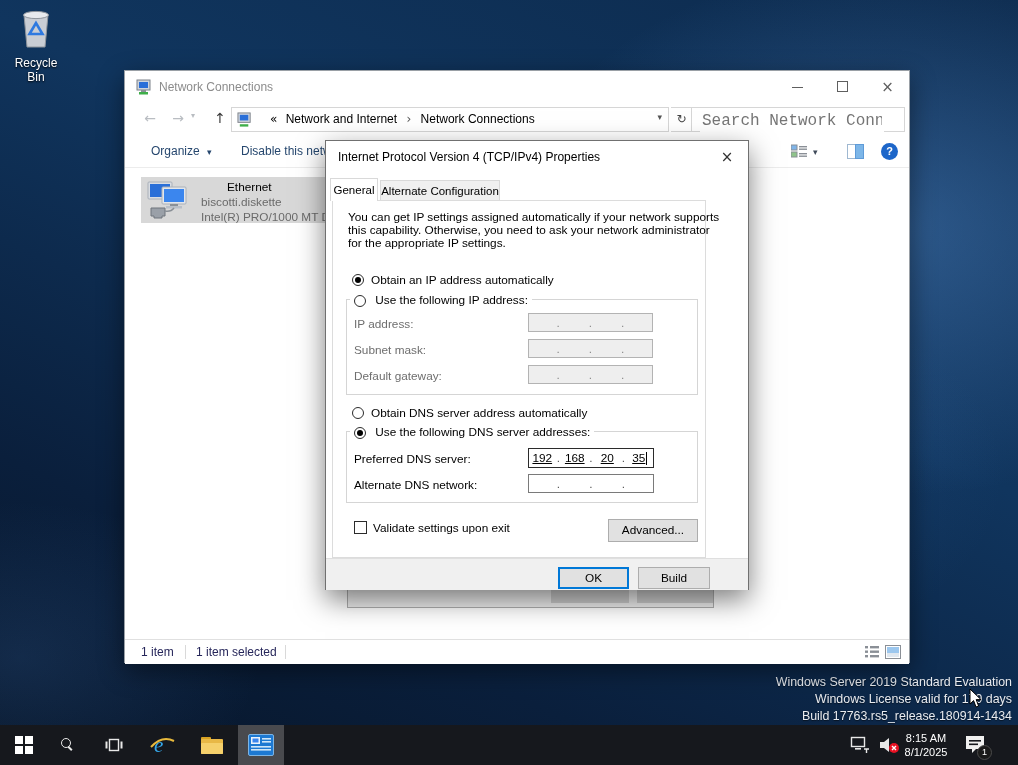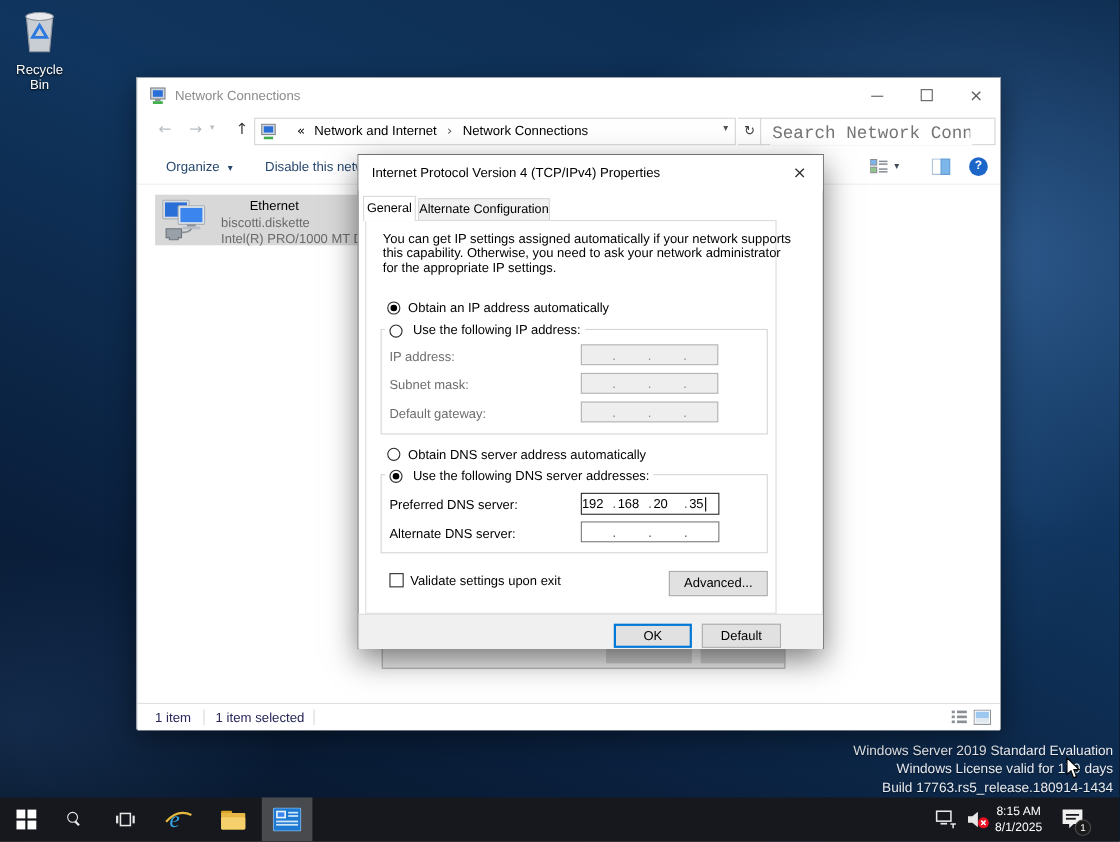--- a/index.html
+++ b/index.html
@@ -26,21 +26,21 @@
   .tab{box-sizing:border-box;font-size:11.5px;text-align:center;}
   .gb{border:1px solid #d5d5d5;box-sizing:border-box;}
   .radio{width:12px;height:12px;border:1px solid #2b2b2b;border-radius:50%;background:#fff;box-sizing:border-box;}
   .radio.sel::after{content:"";display:block;width:6px;height:6px;border-radius:50%;background:#000;margin:2px;}
   .rlabel{font-size:11.8px;line-height:13px;color:#000;}
   .flabel{font-size:11.8px;color:#6e6e6e;}
   .ipbox{display:flex;align-items:center;box-sizing:border-box;background:#fff;}
   .ipbox.dis{background:#eeeeee;border:1px solid #b3b3b3;}
   .ipbox.en{border:1px solid #7a7a7a;}
   .ipbox.focus{border:1px solid #2b2b2b;}
-  .oct{flex:1;font-size:11.8px;color:#000;}
+  .oct{flex:1;text-align:center;font-size:11.8px;color:#000;text-decoration:underline;}
   .sep{width:6px;text-align:center;color:#555;font-size:11.8px;}
   .ipbox.dis .sep{color:#8a8a8a;}
   .caret{display:inline-block;width:1px;height:13px;background:#000;vertical-align:middle;margin-left:1px;}
   .btn{box-sizing:border-box;background:#e1e1e1;border:1px solid #adadad;font-size:11.8px;
        text-align:center;color:#000;}
   .btn.default{border:2px solid #0078d7;}
   
   #taskbar{left:0;top:725px;width:1018px;height:40px;background:#16181d;z-index:5;}
   .tb-ico{width:44px;height:40px;display:flex;align-items:center;justify-content:center;}
   
@@ -263,21 +263,21 @@
     <div class="abs rlabel" style="left:28px;top:312px;">Preferred DNS server:</div>
     <div class="abs ipbox focus" style="left:202px;top:307px;width:126px;height:20px;">
       <span class="oct">192</span>
         <span class="sep">.</span>
       <span class="oct">168</span>
         <span class="sep">.</span>
       <span class="oct">20</span>
         <span class="sep">.</span>
       <span class="oct"><span>35</span><span class="caret"></span></span>
     </div>
-    <div class="abs rlabel" style="left:28px;top:338px;">Alternate DNS server:</div>
+    <div class="abs rlabel" style="left:28px;top:338px;">Alternate DNS network:</div>
     <div class="abs ipbox en" style="left:202px;top:333px;width:126px;height:19px;">
       <span class="oct"></span>
         <span class="sep">.</span>
       <span class="oct"></span>
         <span class="sep">.</span>
       <span class="oct"></span>
         <span class="sep">.</span>
       <span class="oct"></span>
     </div>
 
@@ -285,21 +285,21 @@
     <div class="abs rlabel" style="left:47px;top:381px;">Validate settings upon exit</div>
     <div class="abs btn" style="left:282px;top:378px;width:90px;height:23px;line-height:21px;">
       <span>Advanced...</span>
     </div>
 
     <div class="abs" style="left:0;top:417px;width:100%;height:32px;background:#f0f0f0;border-top:1px solid #dfdfdf;box-sizing:border-box;">
       <div class="abs btn default" style="left:232px;top:8px;width:71px;height:22px;line-height:18px;">
         <span>OK</span>
       </div>
       <div class="abs btn" style="left:312px;top:8px;width:72px;height:22px;line-height:20px;">
-        <span>Default</span>
+        <span>Build</span>
       </div>
     </div>
   </div>
 
   <div class="abs" style="right:6px;top:674px;text-align:right;color:#e8ebf0;font-size:12.4px;line-height:17px;text-shadow:0 1px 1px rgba(0,0,0,.5);">
     <div>Windows Server 2019 Standard Evaluation</div>
     <div>Windows License valid for 179 days</div>
     <div>Build 17763.rs5_release.180914-1434</div>
   </div>
 

